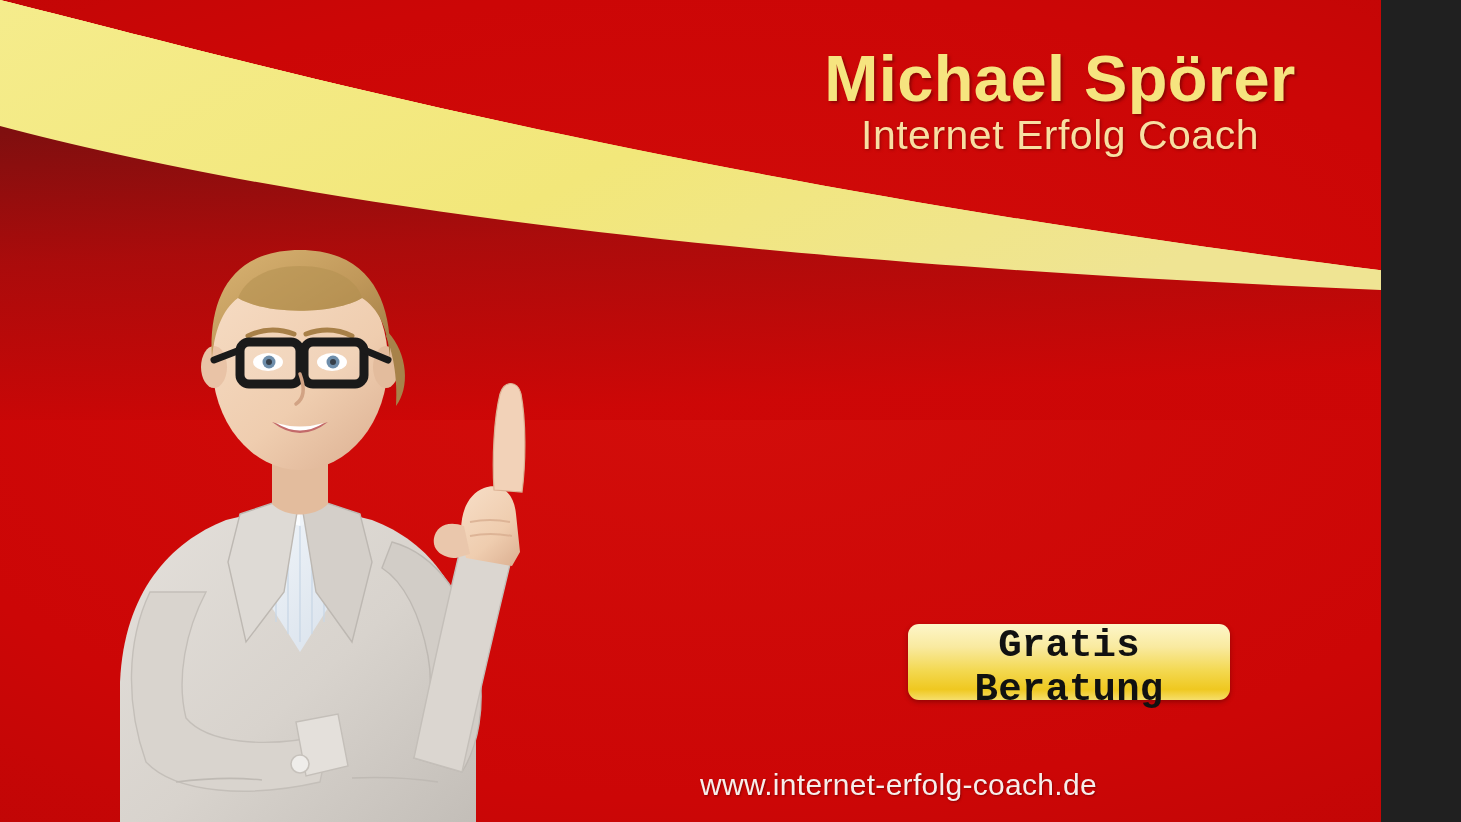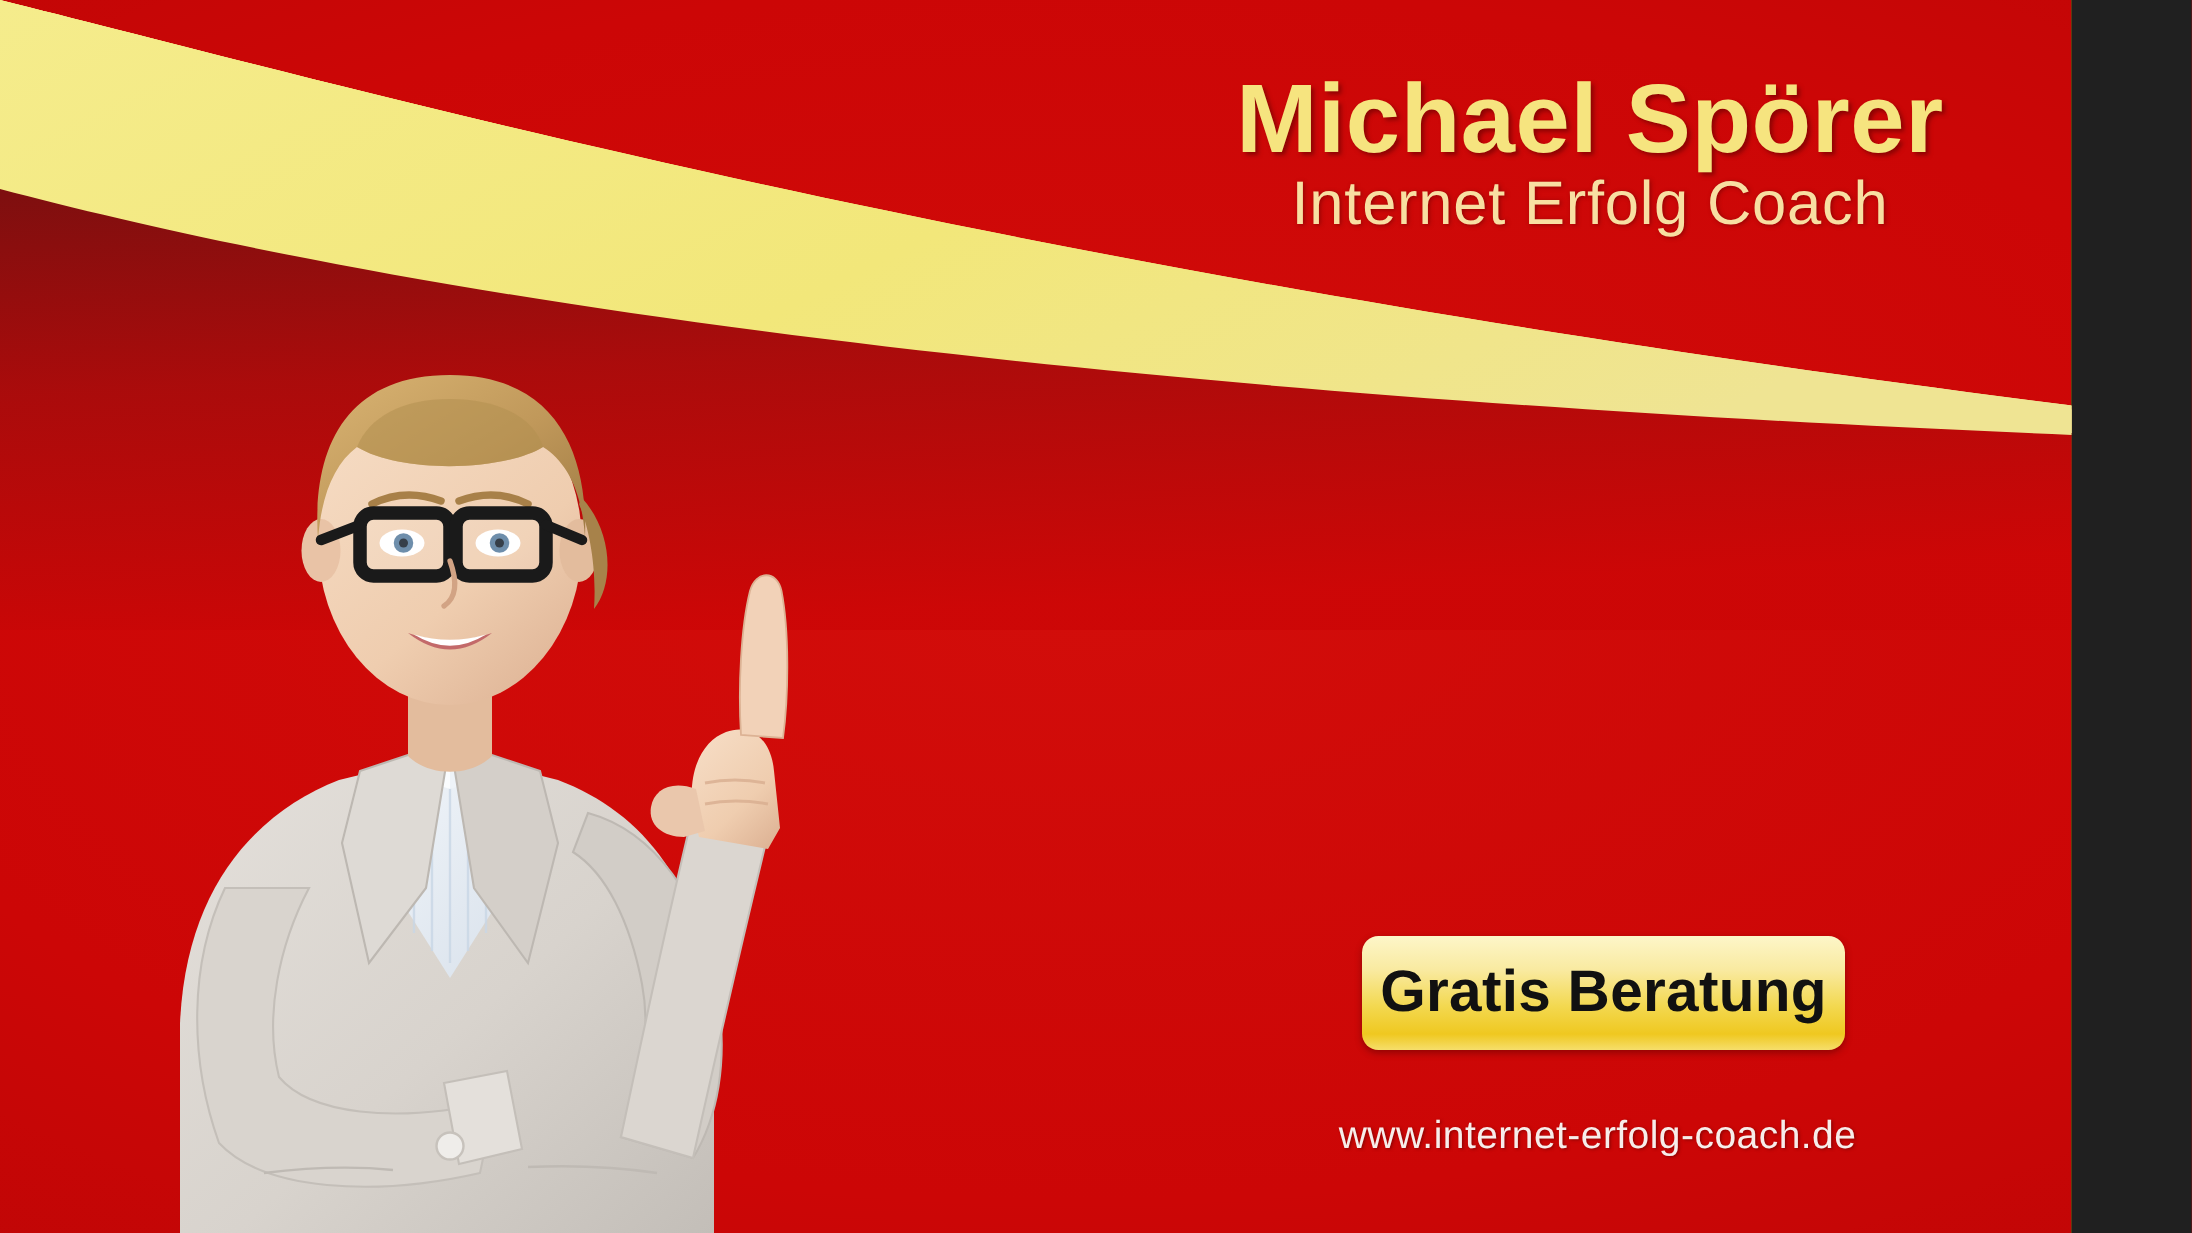--- a/index.html
+++ b/index.html
@@ -109,35 +109,34 @@
     border: 0;
     border-radius: 11px;
     background: linear-gradient(180deg,
         #FDF6C9 0%,
         #F9EAA0 30%,
         #F3D84F 62%,
         #EFC820 86%,
         #F6DE6B 100%);
     box-shadow: 0 2px 5px rgba(70,0,0,0.45);
     color: #111111;
-    font-family: Liberation Sans, sans-serif;
+    font-family: Liberation Mono, monospace;
     font-size: 39px;
     font-weight: 700;
     letter-spacing: 0.2px;
     cursor: pointer;
     padding: 0;
   }
 
   .url {
     position: absolute;
     left: 700px;
-    top: 741px;
+    top: 768px;
     width: 730px;
-    text-align: center;
-    font-size: 26px;
+    font-size: 30px;
     font-weight: 400;
     color: #F7EDEA;
     letter-spacing: 0.3px;
     text-shadow: 1px 1px 2px rgba(80,0,0,0.5);
     white-space: nowrap;
   }
 </style>
 </head>
 <body>
 

